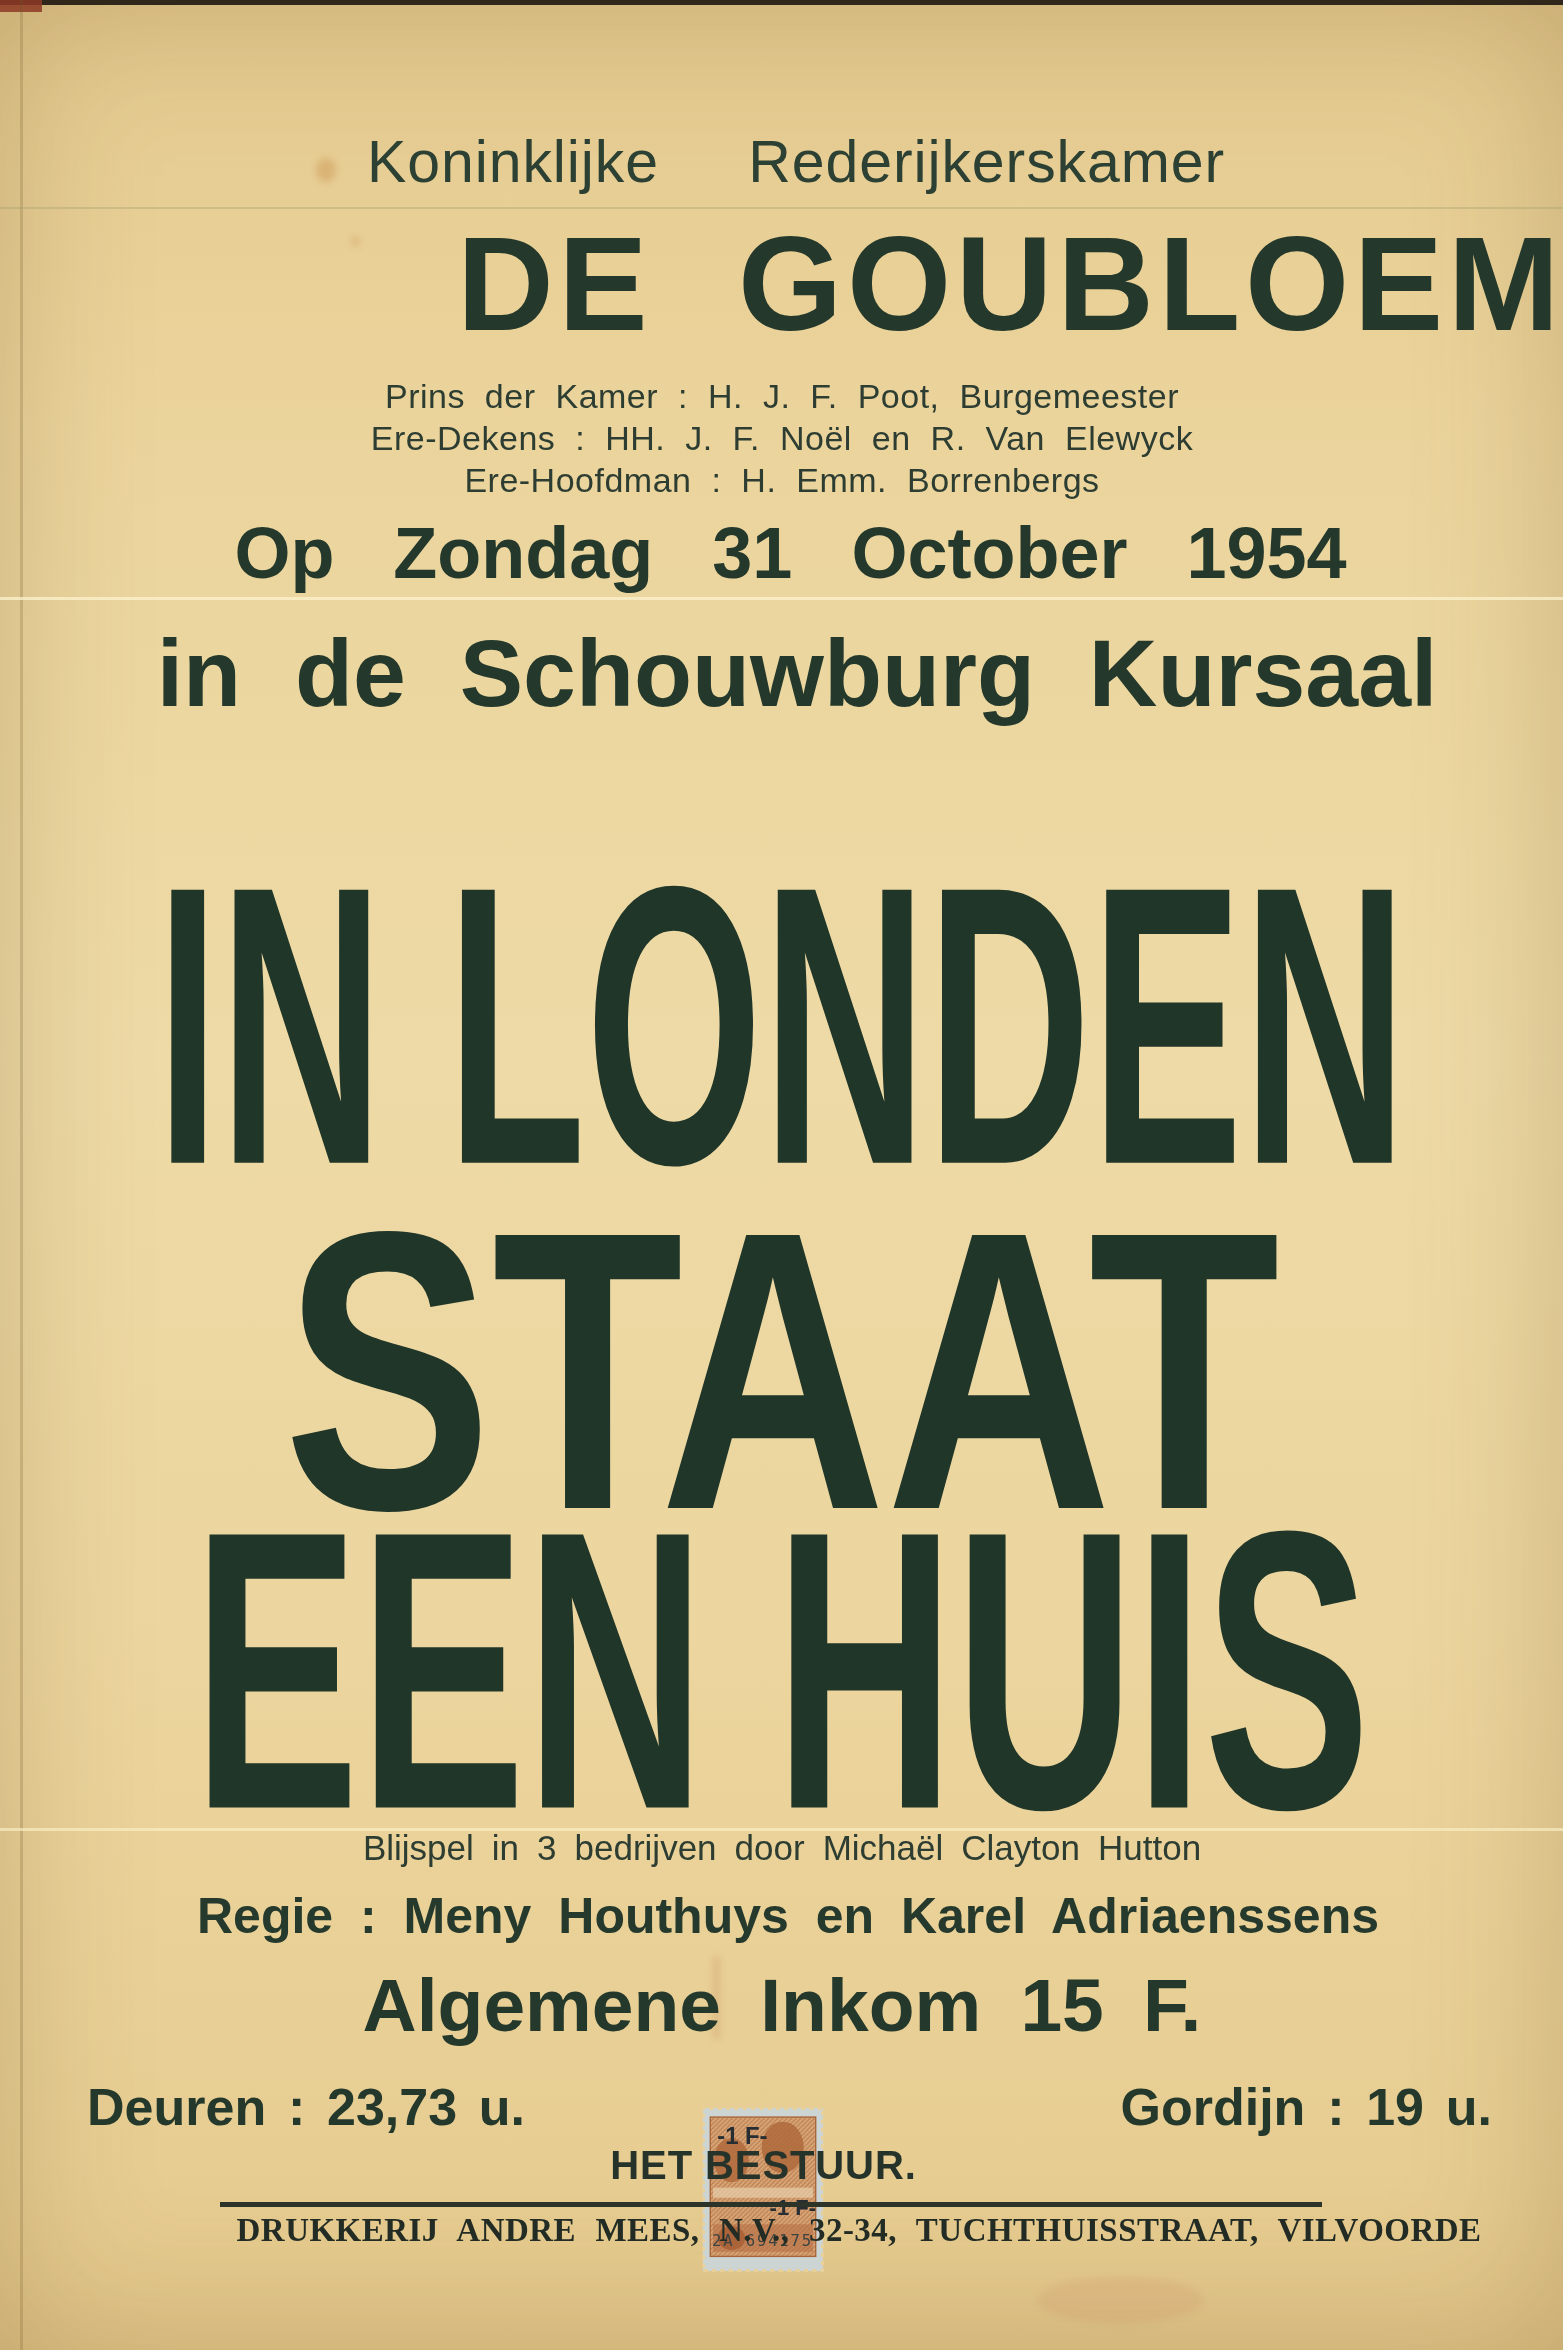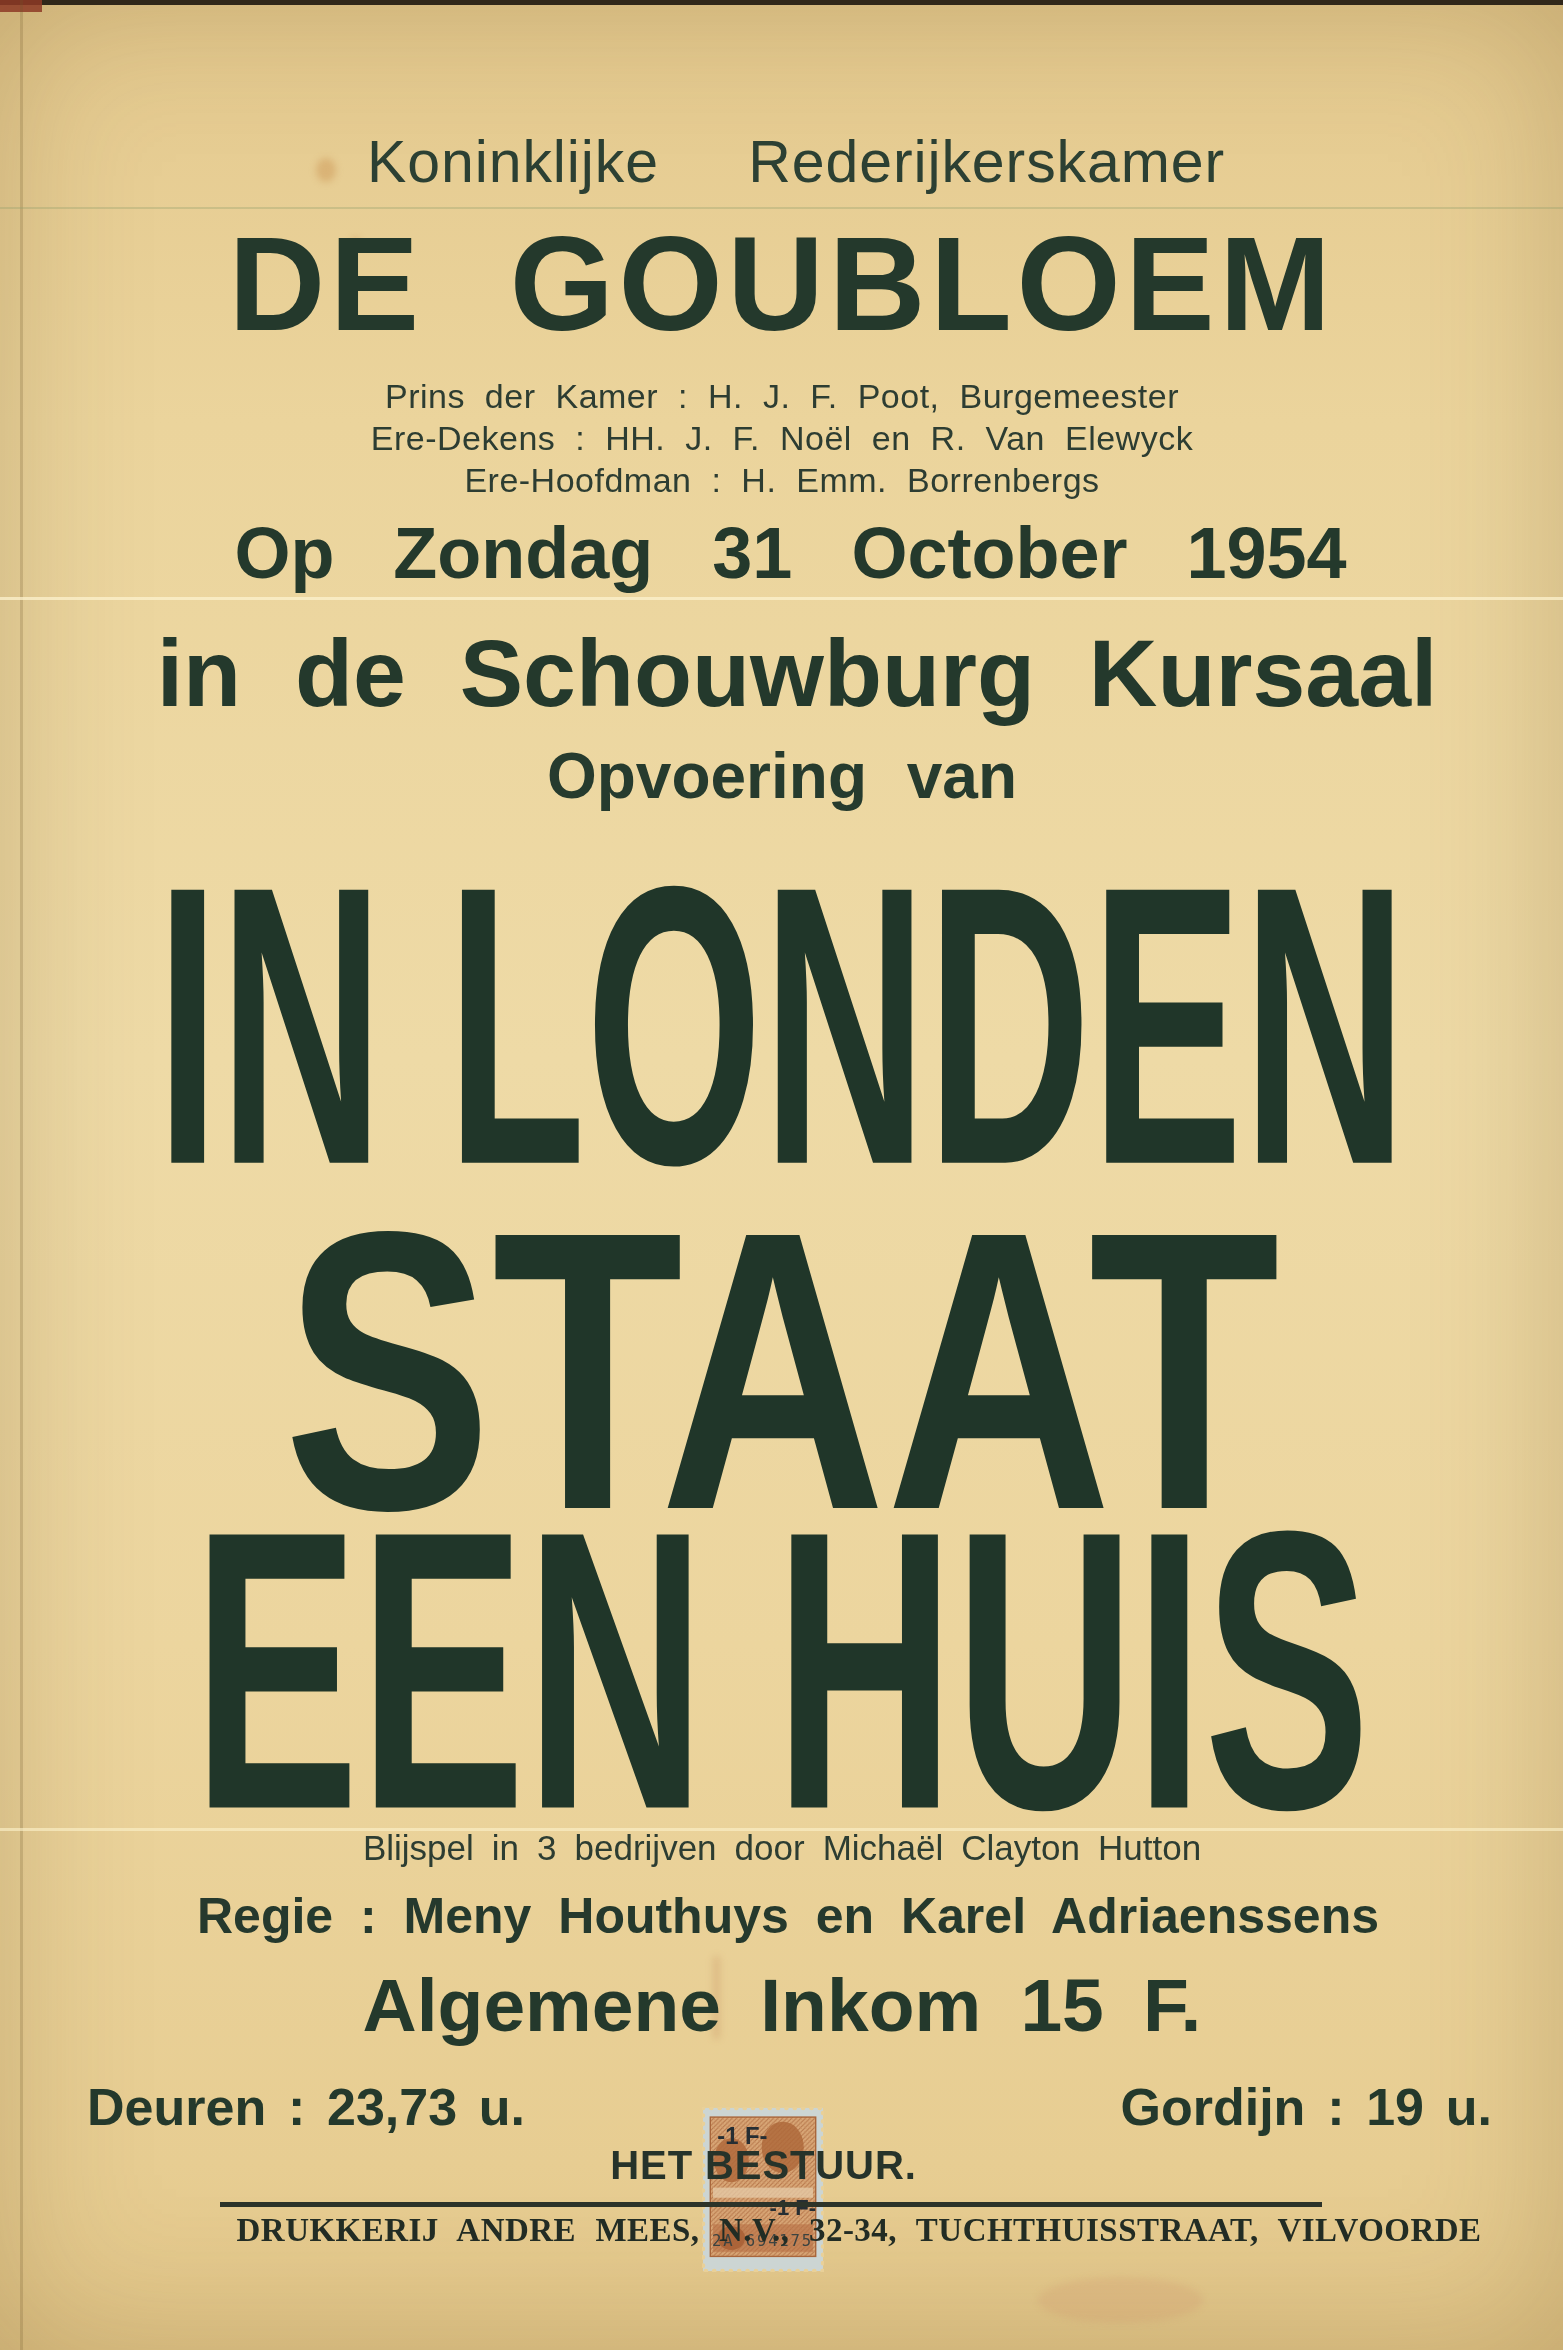--- a/index.html
+++ b/index.html
@@ -11,21 +11,21 @@
     font-family:"Liberation Sans",sans-serif;
     color:#263b2f;
     background:linear-gradient(180deg,#e4c98e 0%,#ebd49c 18%,#eedaa6 45%,#ecd59e 70%,#e7cd92 92%,#e3c78a 100%);
     box-shadow:inset 0 0 147px rgba(110,82,34,0.28);
   }
   .ctr{position:absolute;left:0;right:0;text-align:center;white-space:nowrap;}
   .abs{position:absolute;white-space:nowrap;}
   
   .org-type{top:129px;font-size:59px;line-height:1.15;font-weight:normal;word-spacing:72px;letter-spacing:0.9px;color:#2c4033;padding-left:28px;}
   
-  .org-name{top:217px;font-size:134px;line-height:1.0;font-weight:bold;letter-spacing:4.6px;word-spacing:44px;color:#24392c;}
+  .org-name{top:217px;font-size:134px;line-height:1.0;font-weight:bold;letter-spacing:4.6px;word-spacing:44px;color:#24392c;text-align:right;}
   
   .officers{top:375px;font-size:34px;line-height:42px;word-spacing:10px;letter-spacing:0.5px;color:#2d3d32;}
   .date-line{top:514px;font-size:72px;line-height:1.1;font-weight:bold;word-spacing:39px;color:#24392c;padding-left:17px;}
   .venue-line{top:621px;font-size:95px;line-height:1.1;font-weight:bold;word-spacing:27.5px;color:#24392c;margin-left:30px;}
   .intro-line{top:740px;font-size:64px;line-height:1.15;font-weight:bold;word-spacing:22px;color:#263b2e;}
   .title-svg{position:absolute;left:0;top:854px;width:1564px;height:983px;}
   .title-svg text{font-family:"Liberation Sans",sans-serif;font-weight:bold;fill:#203629;}
   .subtitle-line{top:1827px;font-size:35px;line-height:1.2;word-spacing:8.3px;color:#2d3d32;}
   .direction-line{top:1886px;font-size:50px;line-height:1.2;font-weight:bold;word-spacing:13px;color:#25392d;margin-left:12px;}
   .admission-line{top:1962px;font-size:75px;line-height:1.15;font-weight:bold;word-spacing:18.4px;color:#24392c;}
@@ -93,21 +93,20 @@
   <div class="ctr org-name">DE GOUBLOEM</div>
 
   <div class="ctr officers">
     <div>Prins der Kamer : H. J. F. Poot, Burgemeester</div>
     <div>Ere-Dekens : HH. J. F. Noël en R. Van Elewyck</div>
     <div>Ere-Hoofdman : H. Emm. Borrenbergs</div>
   </div>
 
   <div class="ctr date-line">Op Zondag 31 October 1954</div>
   <div class="ctr venue-line">in de Schouwburg Kursaal</div>
-  <div class="ctr intro-line">Opvoering van</div>
 
   <svg class="title-svg" viewBox="0 0 1703 1070">
     <text x="851" y="336" text-anchor="middle" font-size="432" textLength="1362" lengthAdjust="spacingAndGlyphs">IN LONDEN</text>
     <text x="851" y="712" text-anchor="middle" font-size="432" textLength="1085" lengthAdjust="spacingAndGlyphs">STAAT</text>
     <text x="851" y="1038" text-anchor="middle" font-size="432" textLength="1282" lengthAdjust="spacingAndGlyphs">EEN HUIS</text>
   </svg>
 
   <div class="ctr subtitle-line">Blijspel in 3 bedrijven door Michaël Clayton Hutton</div>
   <div class="ctr direction-line">Regie : Meny Houthuys en Karel Adriaenssens</div>
   <div class="ctr admission-line">Algemene Inkom 15 F.</div>

